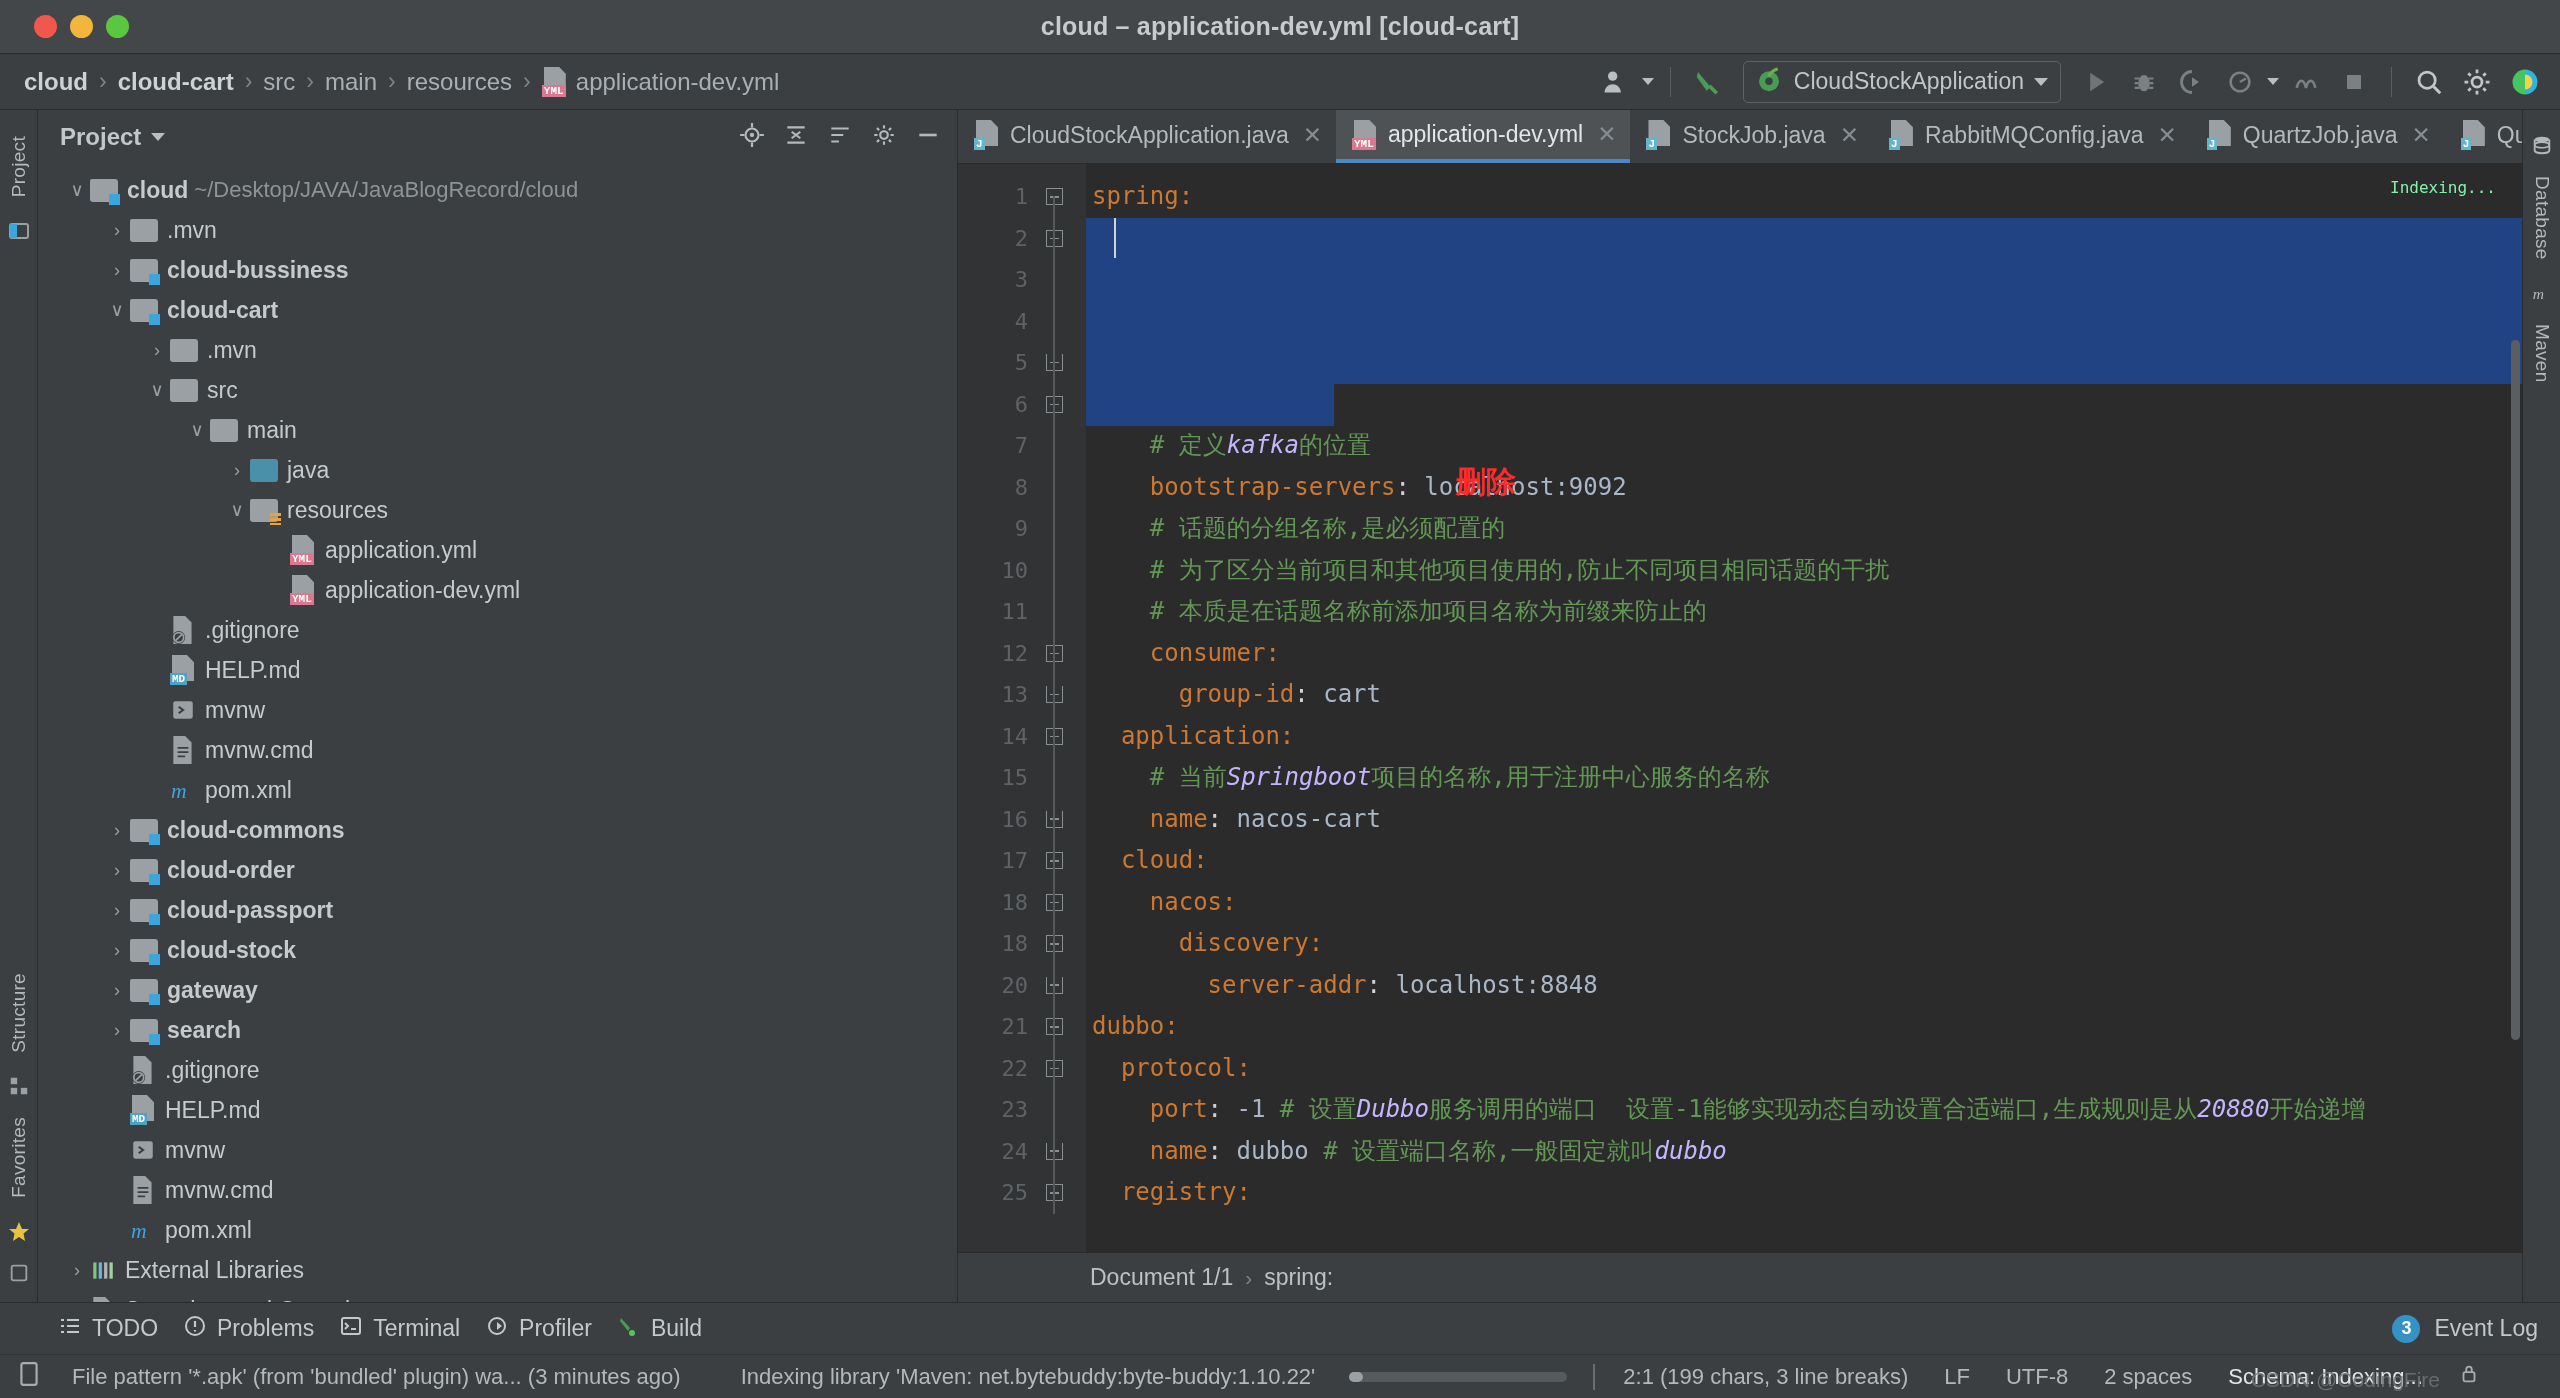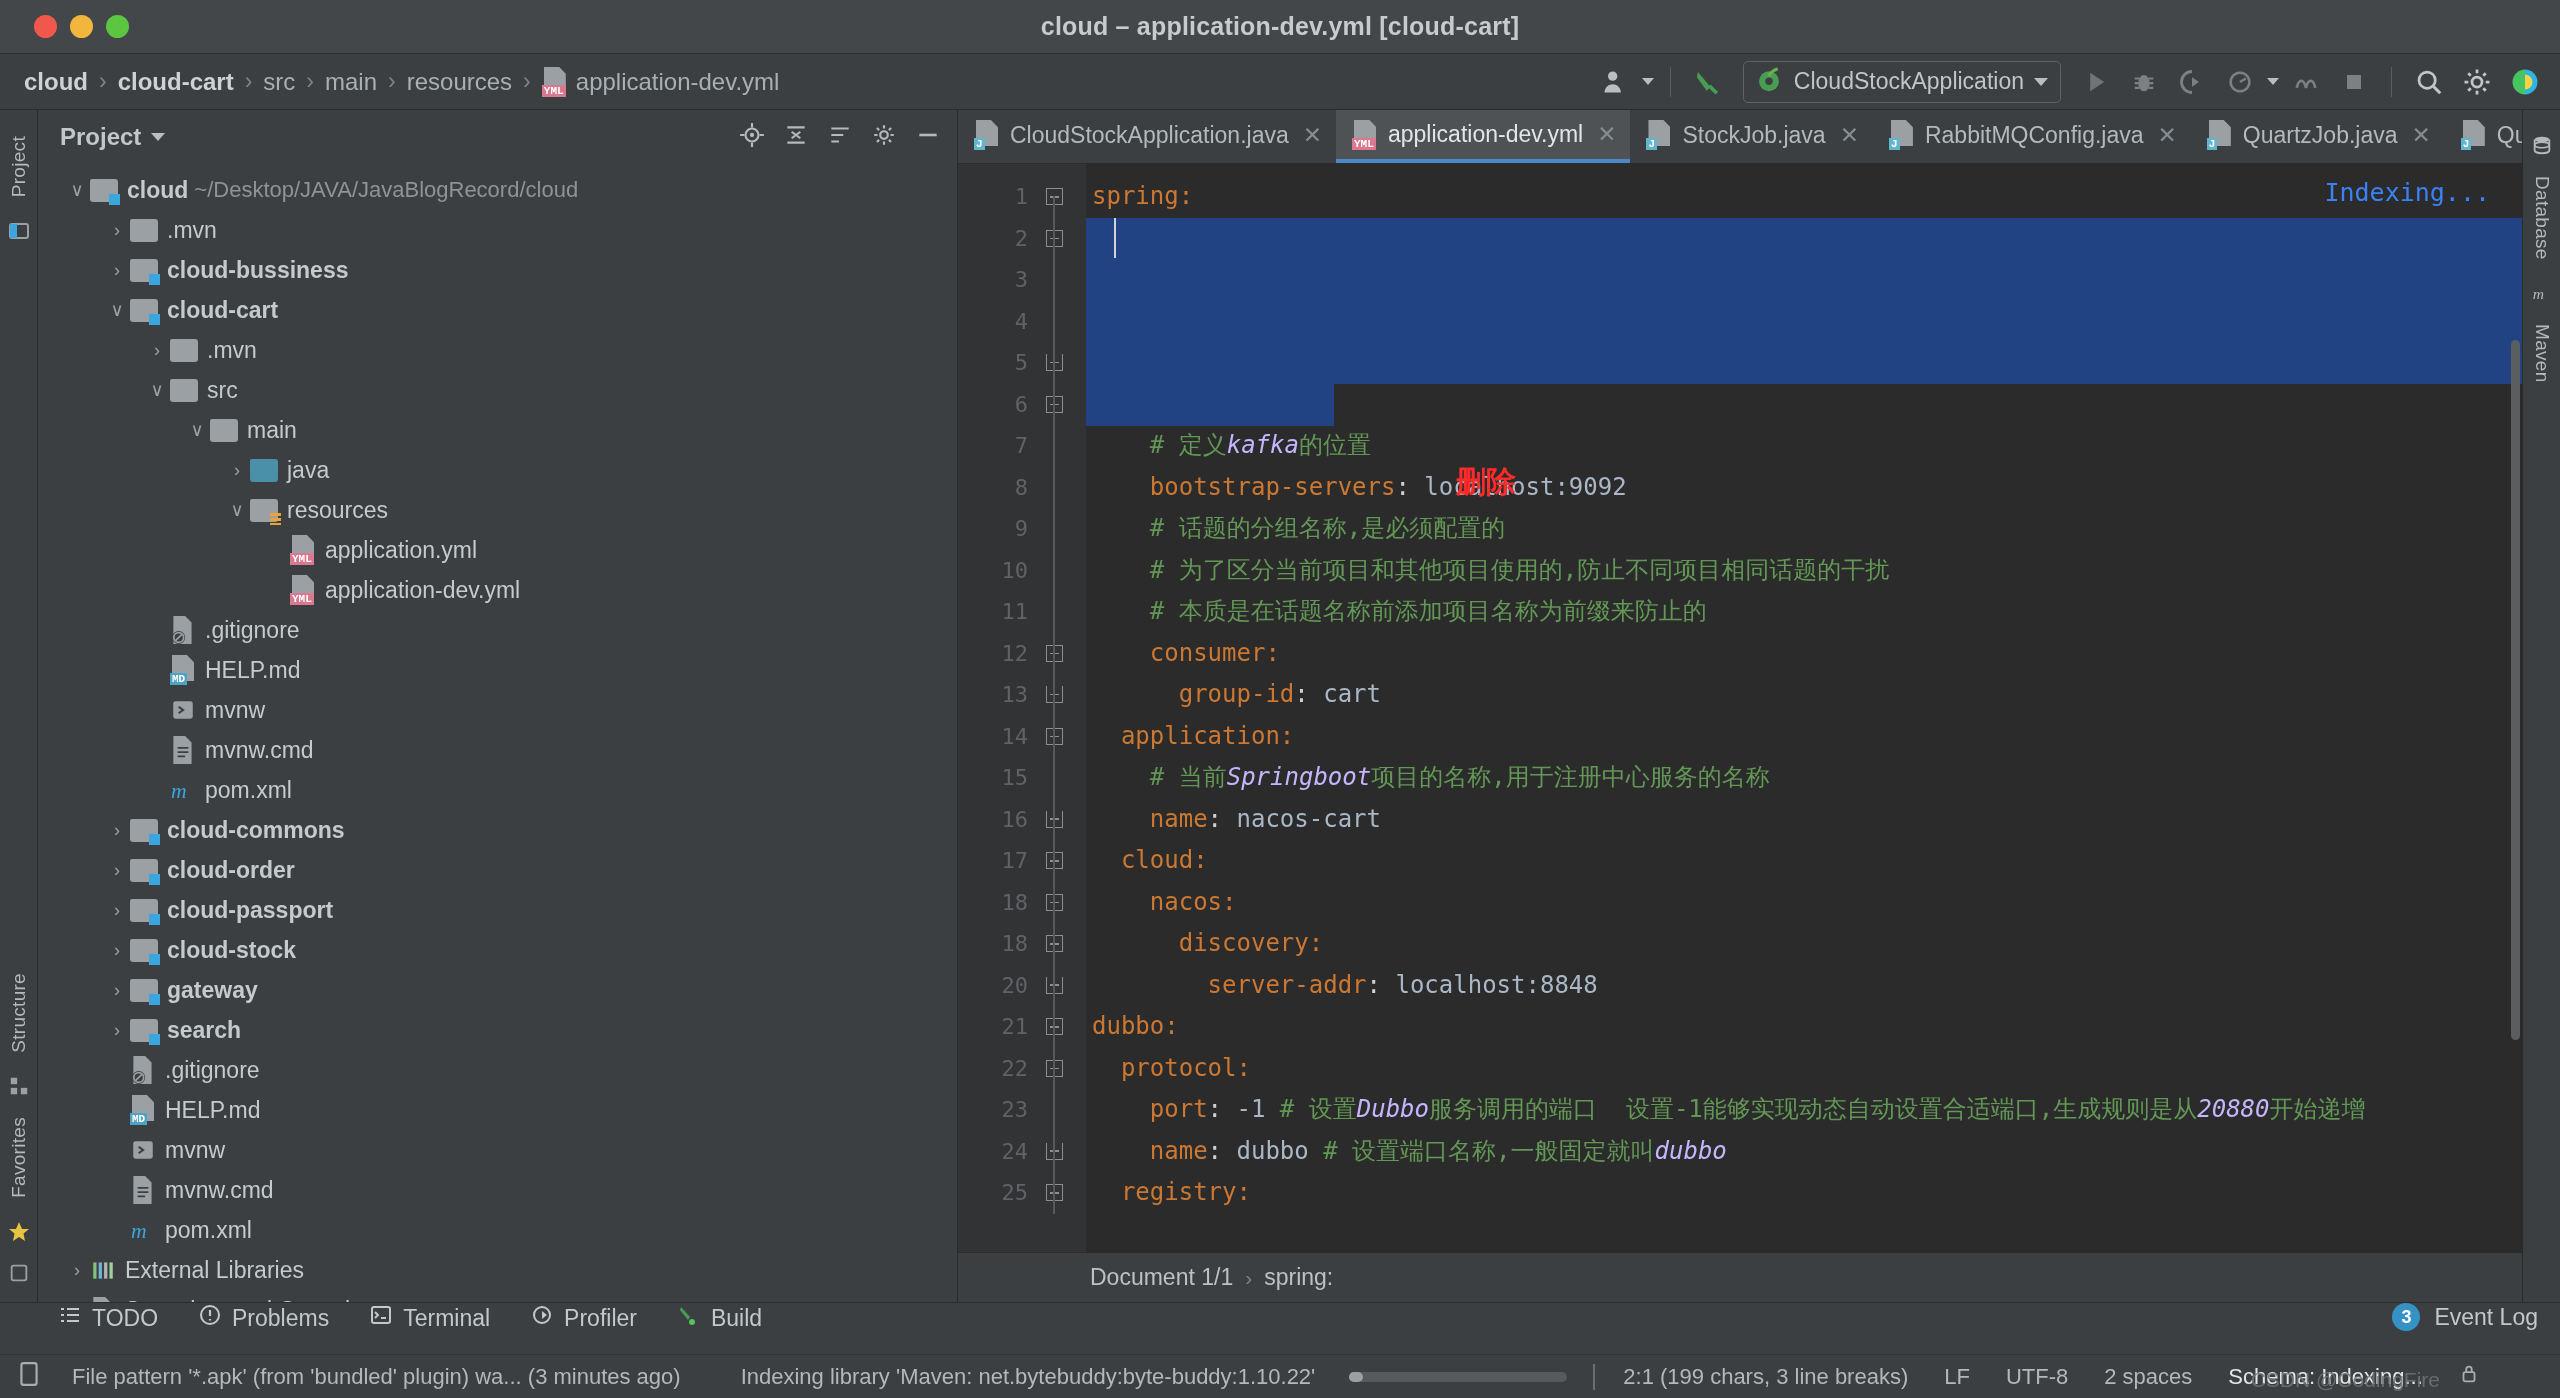--- a/index.html
+++ b/index.html
@@ -155,39 +155,39 @@
   .c { color: #629755; font-style: normal; }
   .ci { color: #c4b5fd; font-style: italic; }
   .n { color: #cfd2d4; }
   .selbar { position: absolute; background: #214283; }
   .caret-line { position: absolute; width: 2px; background: #d0d4d7; }
   .annot {
     position: absolute; color: #ff2a2a; font-size: 30px; font-weight: bold;
     font-family: "DejaVu Sans", sans-serif;
   }
   .indexing {
-    position: absolute; right: 32px; top: 14px;
-    font-size: 25px; color: #3b82f6;
+    position: absolute; right: 26px; top: 14px;
+    font-size: 16px; color: #86efac;
   }
   .scroll-thumb {
     position: absolute; right: 2px; width: 9px; background: #5a5e60; border-radius: 5px;
   }
 
   .breadcrumbbar {
     height: 50px; flex: 0 0 50px; background: #3c3f41;
     display: flex; align-items: center; padding-left: 132px; gap: 12px;
     border-top: 1px solid #2b2b2b;
   }
   .bc { font-size: 23px; color: #bcc1c4; }
   .bc-sep { font-size: 21px; color: #7d8489; }
 
   
   .toolbar-bottom {
     height: 52px; flex: 0 0 52px; background: #3c3f41;
-    display: flex; align-items: flex-start; padding-left: 58px; gap: 40px;
+    display: flex; align-items: center; padding-left: 58px; gap: 25px;
     border-top: 1px solid #2b2b2b;
   }
   .twin { display: flex; align-items: center; gap: 10px; font-size: 23px; color: #c3c8cb; }
   .tw-right { margin-left: auto; display: flex; align-items: center; gap: 14px; padding-right: 22px; }
   .badge {
     background: #3592c4; color: #fff; border-radius: 50%;
     width: 28px; height: 28px; display: flex; align-items: center; justify-content: center;
     font-size: 18px; font-weight: bold;
   }
 

